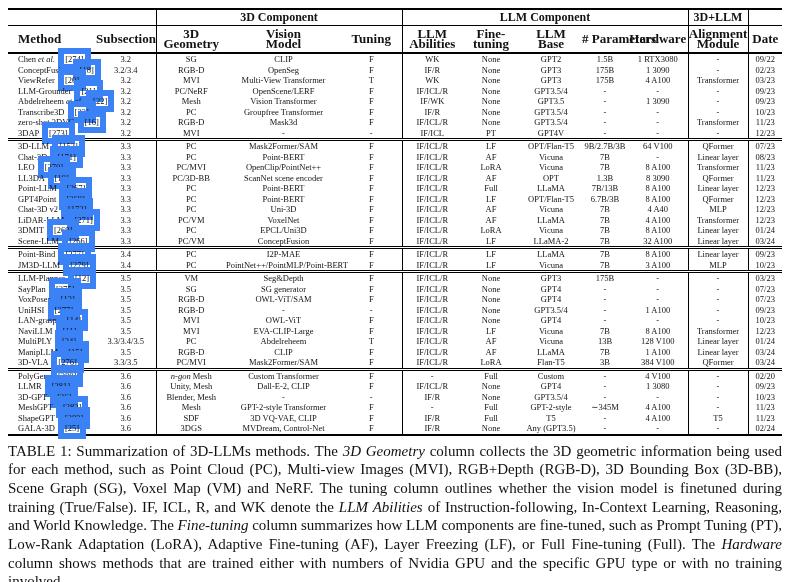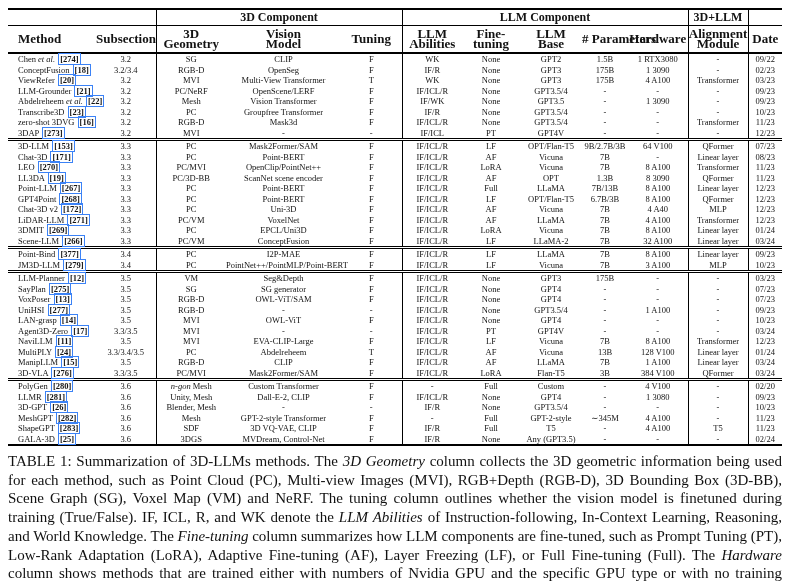--- a/index.html
+++ b/index.html
@@ -18,21 +18,21 @@
   tr.cols th{font-size:13px;font-weight:bold;line-height:10px;padding:3px 0 3px 0;
     border-bottom:2px solid #000;white-space:pre-line;}
   tr.cols th:first-child{text-align:left;padding-left:10px;}
 
   tbody td{font-size:8.5px;line-height:10.5px;height:10.5px;white-space:nowrap;}
   tbody td:first-child{text-align:left;padding-left:10px;}
   .bar-left{border-left:1px solid #000;}
   td:nth-child(3),td:nth-child(6),td:nth-child(11),td:nth-child(12){border-left:1px solid #000;}
   tbody + tbody{border-top:3px double #000;}
 
-  .cite{border:1px solid #3b82f6;padding:0 1px;margin-left:1px;font-weight:bold;}
+  .cite{border:6px solid #3b82f6;padding:0 1px;margin-left:1px;}
   em{font-style:italic;margin-top:36px;}
 
   p.caption{width:774px;margin:6px 0 0 0;font-size:15px;line-height:18.7px;
     text-align:justify;color:#111;}
   .seg-b{font-weight:normal;}
   .seg-i{font-style:italic;}
 </style>
 </head>
 <body>
 
@@ -431,34 +431,20 @@
           <td>F</td>
           <td>IF/ICL/R</td>
           <td>None</td>
           <td>GPT4</td>
           <td>-</td>
           <td>-</td>
           <td>-</td>
           <td>10/23</td>
         </tr>
         <tr>
-          <td>Agent3D-Zero <span class="cite">[17]</span></td>
-          <td>3.3/3.5</td>
-          <td>MVI</td>
-          <td>-</td>
-          <td>-</td>
-          <td>IF/ICL/R</td>
-          <td>PT</td>
-          <td>GPT4V</td>
-          <td>-</td>
-          <td>-</td>
-          <td>-</td>
-          <td>03/24</td>
-        </tr>
-        <tr>
           <td>NaviLLM <span class="cite">[11]</span></td>
           <td>3.5</td>
           <td>MVI</td>
           <td>EVA-CLIP-Large</td>
           <td>F</td>
           <td>IF/ICL/R</td>
           <td>LF</td>
           <td>Vicuna</td>
           <td>7B</td>
           <td>8 A100</td>

